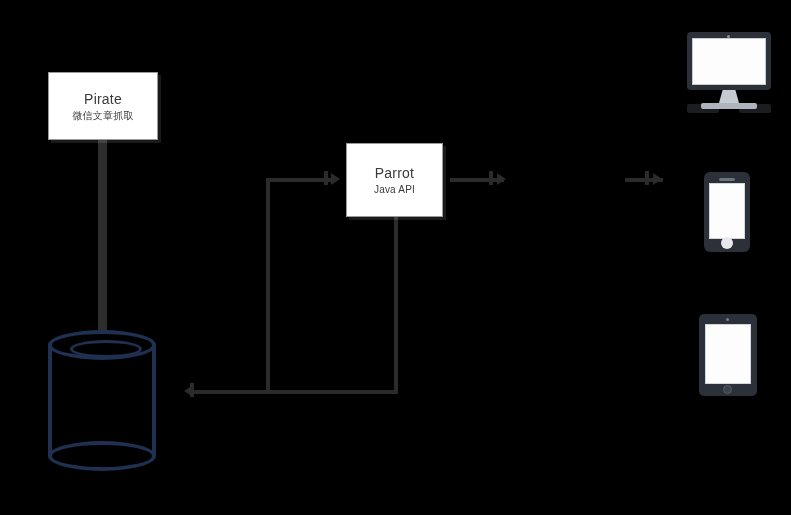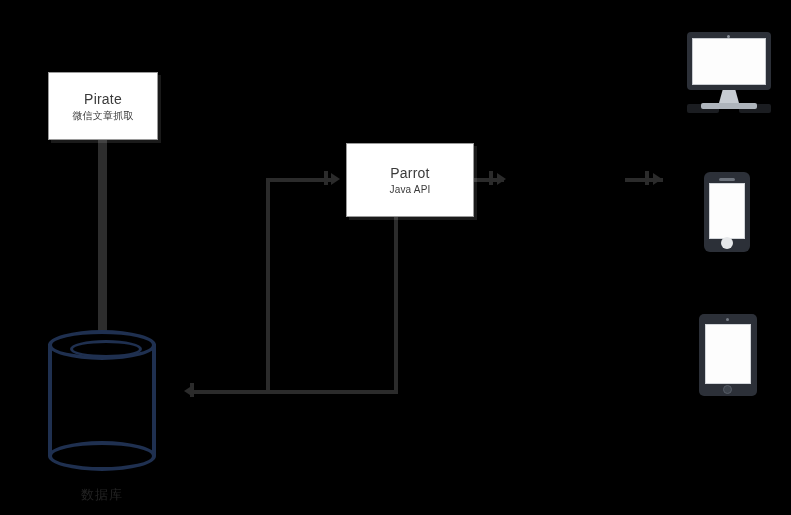--- a/index.html
+++ b/index.html
@@ -31,21 +31,21 @@
     justify-content: center;
     color: #3a3a3a;
     font-size: 14px;
     line-height: 1.45;
     text-align: center;
     letter-spacing: .2px;
   }
   .proc-box .l2 { font-size: 10px; }
 
   #box-pirate { left: 48px;  top: 28px;  width: 110px; height: 68px; margin-top: 44px; }
-  #box-parrot { left: 346px; top: 143px; width: 128px; height: 74px; }
+  #box-parrot { left: 346px; top: 143px; width: 97px; height: 74px; }
   #box-potato { left: 512px; top: 142px; width: 113px; height: 73px; }
 
   
   .line {
     position: absolute;
     background: #2b2b2b;
   }
   .line-h { height: 4px; }
   .line-v { width: 4px; }
 
@@ -306,21 +306,20 @@
   </div>
 
 
   <div id="db-cylinder">
     <div id="db-body"></div>
     <div id="db-bottom-ellipse"></div>
     <div id="db-top-ellipse">
       <div id="db-inner-ellipse"></div>
     </div>
   </div>
-  <div id="db-label">数据库</div>
 
   <div id="icon-desktop">
     <div id="mon-bezel">
       <div id="mon-screen"></div>
     </div>
     <div id="mon-cam"></div>
     <div id="mon-neck"></div>
     <div id="mon-foot-l"></div>
     <div id="mon-foot-r"></div>
     <div id="mon-base"></div>

